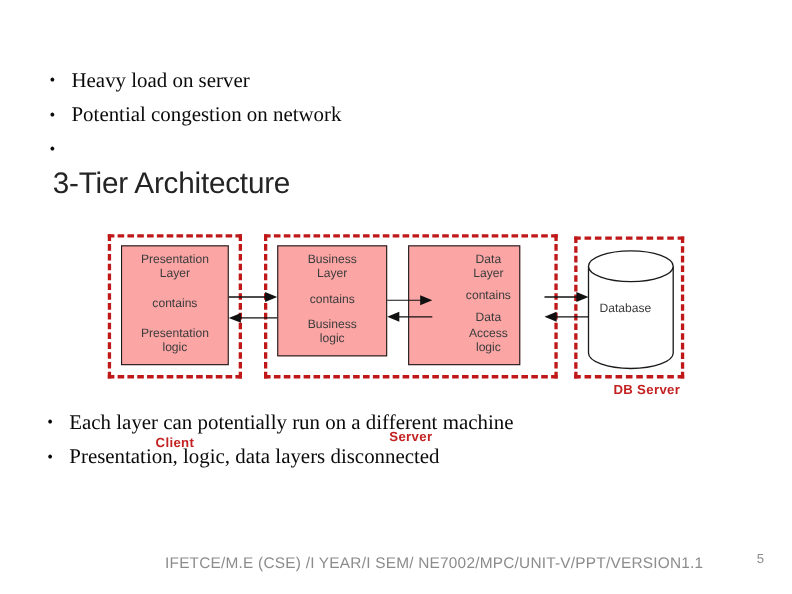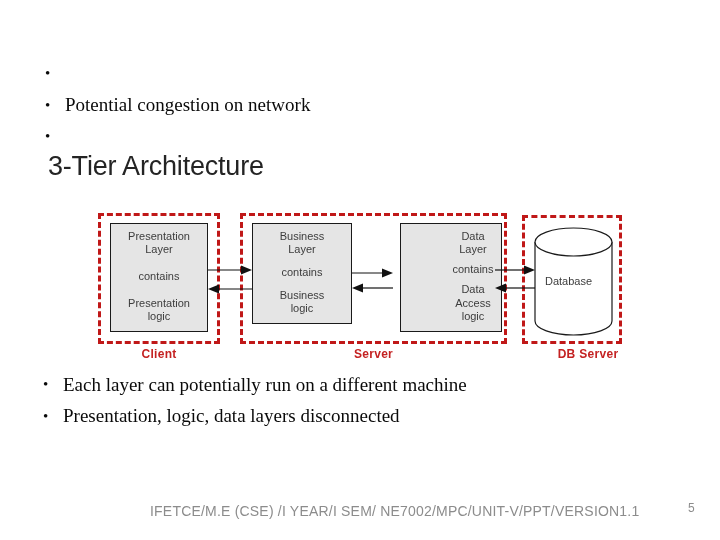--- a/index.html
+++ b/index.html
@@ -22,35 +22,35 @@
     font-family:"Liberation Sans", sans-serif; font-weight:400;
     font-size:27px; line-height:1.25; color:#242424; letter-spacing:-0.2px;
   }
   
   .diagram { position:absolute; left:0; top:205px; width:720px; height:160px; }
   .dashbox { position:absolute; border:3px dashed #c01818; box-sizing:border-box; }
   .dash-client { left:98px;  top:8px;  width:122px; height:131px; }
   .dash-server { left:240px; top:8px;  width:267px; height:131px; }
   .dash-db     { left:522px; top:10px; width:100px; height:129px; }
   .tierbox {
-    position:absolute; box-sizing:border-box; background:#e5e5e5;
+    position:absolute; box-sizing:border-box; background:#fca5a5;
     border:1px solid #1a1a1a; display:flex; flex-direction:column;
     justify-content:space-between; align-items:center; padding:6px 2px 8px 2px;
     font-size:11px; line-height:1.2; color:#3c3c3c; text-align:center;
     white-space:pre-line;
   }
   .box-presentation { left:110px; top:18px; width:98px;  height:109px; }
   .box-business     { left:252px; top:18px; width:100px; height:101px; }
-  .box-data         { left:400px; top:18px; width:102px; height:109px;padding-left:46px; }
+  .box-data         { left:371px; top:18px; width:102px; height:109px;padding-left:46px; }
   .group-label {
     position:absolute; top:142px; text-align:center;
     font-size:12px; font-weight:bold; color:#c42222; letter-spacing:0.3px;
   }
-  .label-client { left:98px;  width:122px; }
-  .label-server { left:240px; width:267px; }
+  .label-client { left:98px;  width:122px;margin-top:48px; }
+  .label-server { left:240px; width:267px;margin-top:43px; }
   .label-db     { left:538px; width:100px; }
   .db-text {
     position:absolute; left:535px; top:70px; width:67px; text-align:center;
     font-size:11px; color:#3c3c3c;
   }
   .arrow-layer { position:absolute; left:0; top:0; width:720px; height:160px; pointer-events:none; }
   
   .footer-text {
     position:absolute; left:150px; top:503px;
     font-size:14px; color:#8c8c8c; letter-spacing:0.2px;
@@ -58,20 +58,21 @@
   .page-number { position:absolute; left:688px; top:501px; font-size:12px; color:#8c8c8c; }
 </style>
 </head>
 <body>
 
 <div class="slide">
 
   <ul class="bullets top-bullets">
     <li>
       <span class="bullet">•</span>
+      <span>Heavy load on server</span>
     </li>
     <li>
       <span class="bullet">•</span>
       <span>Potential congestion on network</span>
     </li>
     <li>
       <span class="bullet">•</span>
     </li>
   </ul>
 

